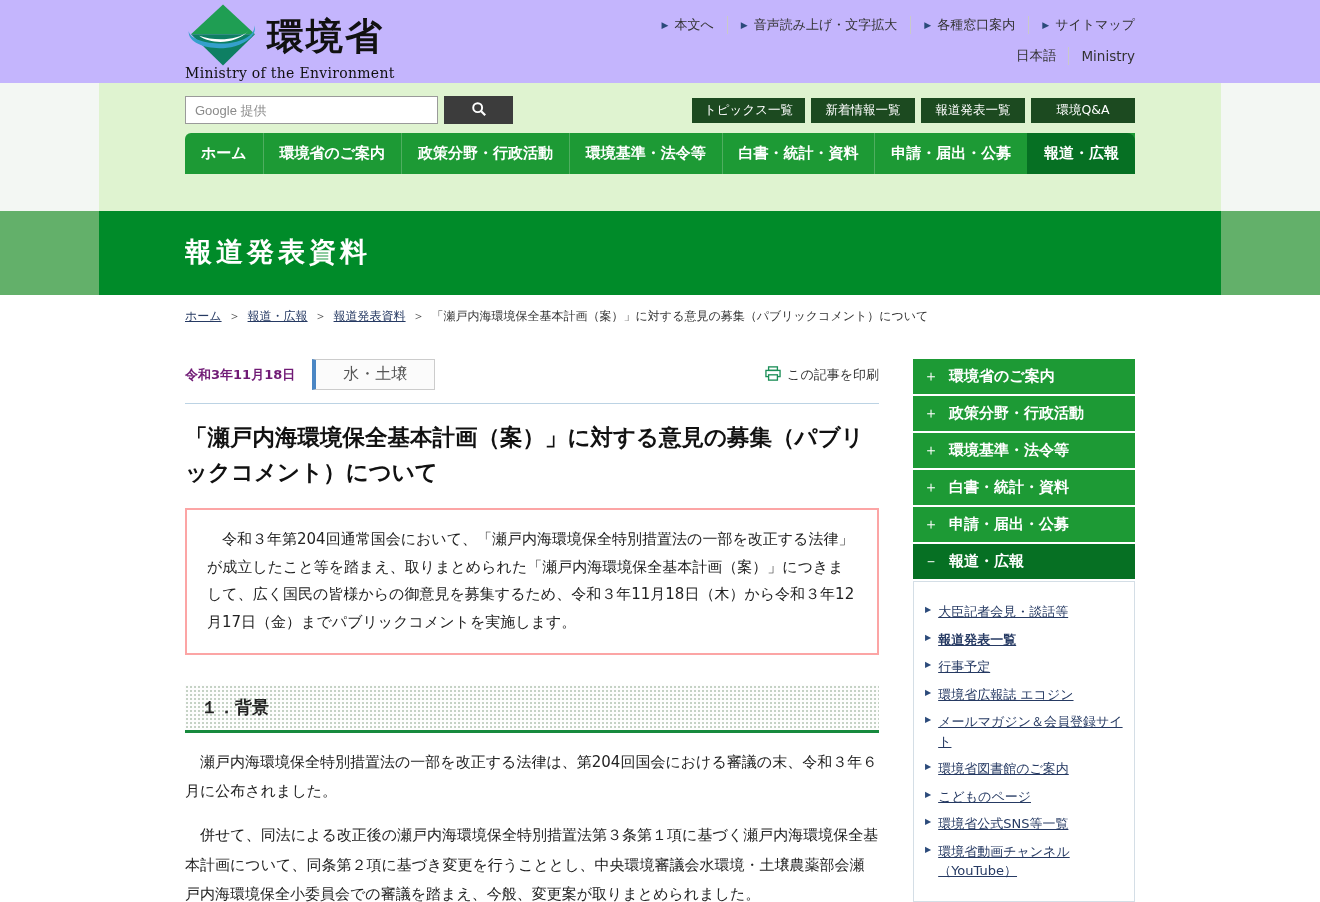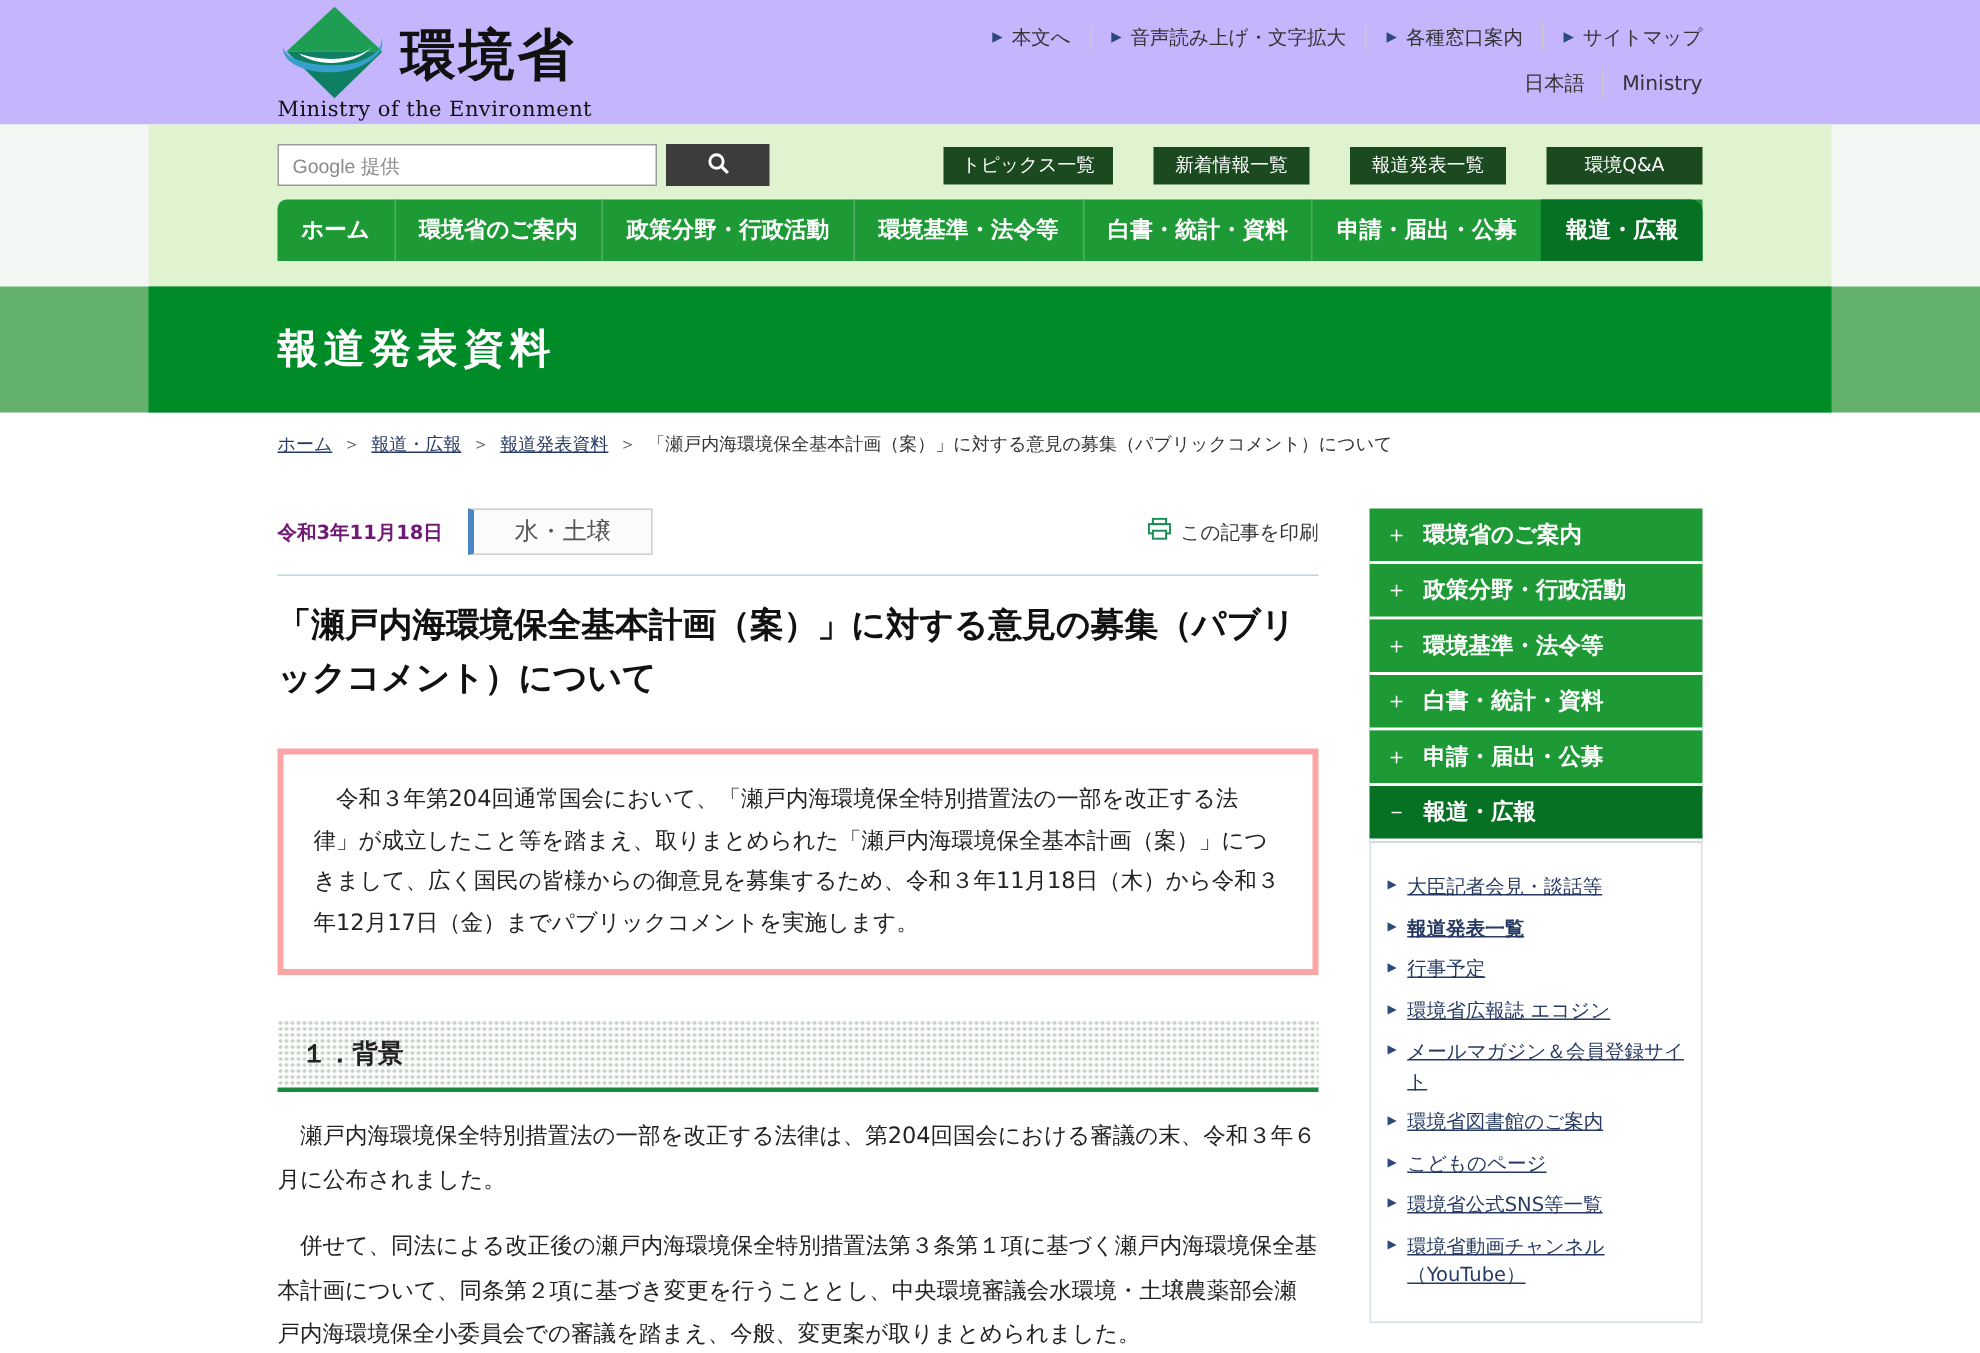--- a/index.html
+++ b/index.html
@@ -24,26 +24,26 @@
   .util-row1 { display:flex; justify-content:flex-end; align-items:center; }
   .util-item { display:flex; align-items:center; gap:6px; padding:0 13px; border-right:1px solid #c9c9c9; cursor:pointer; white-space:nowrap; }
   .util-item:last-child { border-right:none; padding-right:0; }
   .tri { color:#2b4a7a; font-size:9px; line-height:1; }
   .util-row2 { margin-top:13px; display:flex; justify-content:flex-end; align-items:center; font-size:13.5px; }
   .lang-ja { padding-right:12px; border-right:1px solid #c9c9c9; }
   .lang-en { padding-left:12px; cursor:pointer; }
 
   
   .band-outer { background:#f3f7f3; }
-  .band-inner { background:#dff3d0; height:108px; padding-top:13px; }
+  .band-inner { background:#dff3d0; height:128px; padding-top:13px; }
   .search-row { display:flex; align-items:center; height:28px; }
   .search-input { width:253px; height:28px; border:1px solid #9a9a9a; background:#fff; font-size:13px; padding:0 9px; color:#444; }
   .search-input::placeholder { color:#8a8a8a; }
   .search-btn { width:69px; height:28px; background:#3c3c3c; border:none; margin-left:6px; display:flex; align-items:center; justify-content:center; cursor:pointer; }
-  .quick-buttons { margin-left:auto; display:flex; gap:27px; }
+  .quick-buttons { margin-left:auto; display:flex; gap:6px; }
   .quick-btn { min-width:104px; height:25px; background:#1c4a20; color:#fff; border:none; font-size:12.5px; display:flex; align-items:center; justify-content:center; padding:0 12px; cursor:pointer; font-family:inherit; }
 
   .main-nav { display:flex; margin-top:9px; height:41px; background:#1d9a35; border-radius:6px 0 0 0; }
   .nav-item { flex:1 1 auto; display:flex; align-items:center; justify-content:center; color:#fff; font-weight:bold; font-size:15px; padding:0 14px; cursor:pointer; white-space:nowrap; }
   .nav-item + .nav-item { border-left:1px solid #4fae60; }
   .nav-item.active { background:#067023; border-radius:0 8px 0 0; border-left-color:#067023; }
 
   
   .banner-outer { background:#63b06a; }
   .banner-inner { background:#008b29; height:84px; }
@@ -60,21 +60,21 @@
   .side-col { width:222px; margin-left:34px; }
 
   
   .meta-row { display:flex; align-items:center; border-bottom:1px solid #bcd3e4; padding-bottom:13px; }
   .article-date { font-weight:bold; font-size:13px; color:#701a75; }
   .category-badge { margin-left:17px; border:1px solid #ccc; border-left:4px solid #4a86c4; background:#fbfbfb; color:#555; font-size:16px; padding:4px 27px; cursor:pointer; }
   .print-link { margin-left:auto; display:flex; align-items:center; gap:6px; font-size:13px; color:#333; cursor:pointer; }
 
   .article-title { font-size:22.5px; font-weight:bold; line-height:1.55; color:#111; margin:16px 0 0; }
 
-  .lead-box { margin-top:29px; border:4px solid #fca5a5; background:#fff; padding:16px 20px; font-size:15px; line-height:1.85; color:#222; }
+  .lead-box { margin-top:18px; border:2px solid #fca5a5; background:#fff; padding:16px 20px; font-size:15px; line-height:1.85; color:#222; }
 
   .section-heading {
     margin-top:30px; padding:11px 16px; font-size:17px; font-weight:bold; color:#222;
     background-color:#fdfdfd;
     background-image:radial-gradient(#c5d2c5 1px, transparent 1.3px);
     background-size:4px 4px;
     border-bottom:3px solid #178a3e;
   }
   .body-para { font-size:15px; line-height:1.95; margin:15px 0; color:#222; }
 

